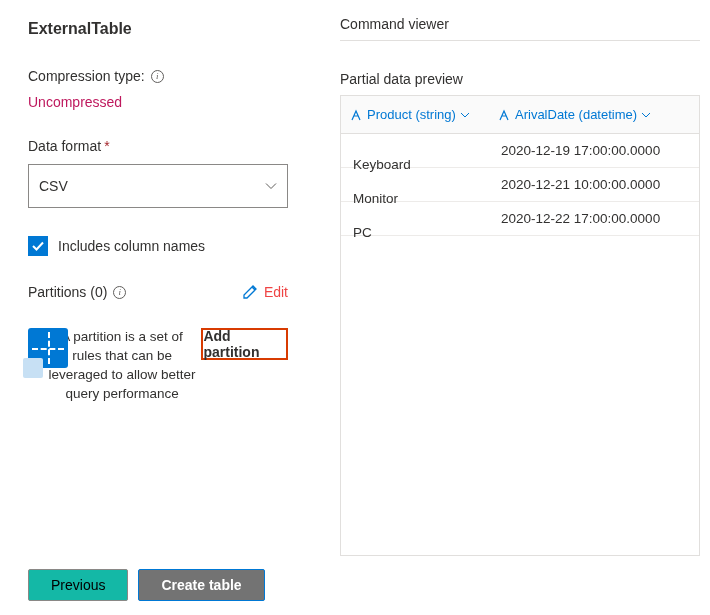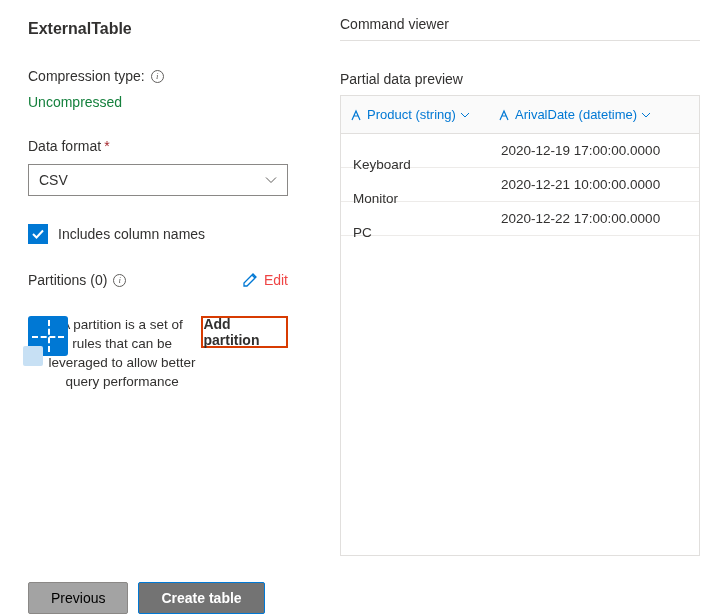--- a/index.html
+++ b/index.html
@@ -1,44 +1,44 @@
 <!DOCTYPE html>
 <html><head>
 <meta charset="utf-8">
 <style>
 * { box-sizing: border-box; margin: 0; padding: 0; }
 body { font-family: "Segoe UI", Arial, sans-serif; font-size: 14px; color: #323130; width: 710px; height: 615px; display: flex; background: #fff; }
-.left-panel { width: 340px; padding: 20px 28px 1px 28px; display: flex; flex-direction: column; }
+.left-panel { width: 340px; padding: 20px 28px 14px 28px; display: flex; flex-direction: column; }
 .right-panel { flex: 1; padding: 16px 10px 0 0; display: flex; flex-direction: column; }
 .title { font-weight: 600; font-size: 16px; margin-bottom: 30px; }
 .label-row { display: flex; align-items: center; margin-bottom: 10px; font-size: 14px; }
 .info-icon { width: 13px; height: 13px; border: 1px solid #605e5c; border-radius: 50%; display: inline-flex; align-items: center; justify-content: center; font-size: 9px; margin-left: 6px; font-style: italic; font-family: Georgia, serif; line-height: 1; color: #605e5c; }
-.value-text { margin-bottom: 28px; color: #15803d; }
+.value-text { margin-bottom: 28px; color: #be185d; }
 .req-star { color: #a4262c; margin-left: 3px; }
-.select-box { width: 260px; height: 32px; border: 1px solid #8a8886; display: flex; align-items: center; justify-content: space-between; padding: 0 10px; cursor: pointer; margin-bottom: 28px; }
+.select-box { width: 260px; height: 44px; border: 1px solid #8a8886; display: flex; align-items: center; justify-content: space-between; padding: 0 10px; cursor: pointer; margin-bottom: 28px; }
 .chevron { width: 12px; height: 12px; }
 .checkbox-row { display: flex; align-items: center; margin-bottom: 28px; }
 .checkbox { width: 20px; height: 20px; background: #0078d4; display: flex; align-items: center; justify-content: center; margin-right: 10px; }
 .checkmark { width: 14px; height: 14px; }
 .partitions-row { display: flex; align-items: center; justify-content: space-between; width: 260px; margin-bottom: 28px; }
 .left-inline { display: flex; align-items: center; }
 .edit-link { display: flex; align-items: center; cursor: pointer; color: #ef4444; }
 .pencil { width: 16px; height: 16px; margin-right: 6px; }
 .partition-illustration { display: flex; align-items: flex-start; width: 260px; }
 .tiles { position: relative; width: 48px; height: 52px; margin-bottom: 16px; }
 .big-tile { position: absolute; left: 0; top: 0; width: 40px; height: 40px; background: #0078d4; border-radius: 3px; }
 .big-tile::before, .big-tile::after { content: ""; position: absolute; background: none; }
 .dash-v { position: absolute; left: 20px; top: 4px; width: 0; height: 32px; border-left: 2px dashed #fff; }
 .dash-h { position: absolute; top: 20px; left: 4px; height: 0; width: 32px; border-top: 2px dashed #fff; }
 .small-tile { position: absolute; right: 0; bottom: 2px; width: 20px; height: 20px; background: #c7e0f4; border-radius: 2px; }
 .partition-desc { text-align: center; font-size: 13.5px; color: #323130; line-height: 1.4; margin-bottom: 18px; padding: 0 4px; }
 .add-partition-btn { width: 274px; height: 32px; border: 2.5px solid #d83b01; background: #fff; font-size: 14px; font-weight: 600; cursor: pointer; display: flex; align-items: center; justify-content: center; }
 .button-bar { display: flex; gap: 10px; margin-top: auto; }
 .btn { height: 32px; padding: 0 22px; font-size: 14px; cursor: pointer; border-radius: 2px; }
-.btn-sec { background: #a3a3a3; border: 1px solid #8a8886; text-align: right; }
+.btn-sec { background: #14b8a6; border: 1px solid #8a8886; text-align: right; }
 .btn-pri { background: #737373; border: 1px solid #0078d4; color: #fff; font-weight: 600; }
 .cmd-viewer { font-size: 14px; border-bottom: 1px solid #e1dfdd; padding-bottom: 8px; margin-bottom: 30px; }
 .preview-title { font-size: 14px; margin-bottom: 8px; }
 .data-table { border: 1px solid #e1dfdd; border-bottom: none; }
 .table-head { display: flex; background: #fafafa; border-bottom: 1px solid #e1dfdd; height: 38px; align-items: center; }
 .th-cell { display: flex; align-items: center; padding: 0 10px; color: #0078d4; font-size: 13px; cursor: pointer; }
 .th-cell:first-child { width: 148px; }
 .th-cell:last-child { flex: 1; }
 .type-icon { width: 12px; height: 12px; margin-right: 4px; flex-shrink: 0; }
 .sort-chevron { width: 10px; height: 10px; margin-left: 4px; }

